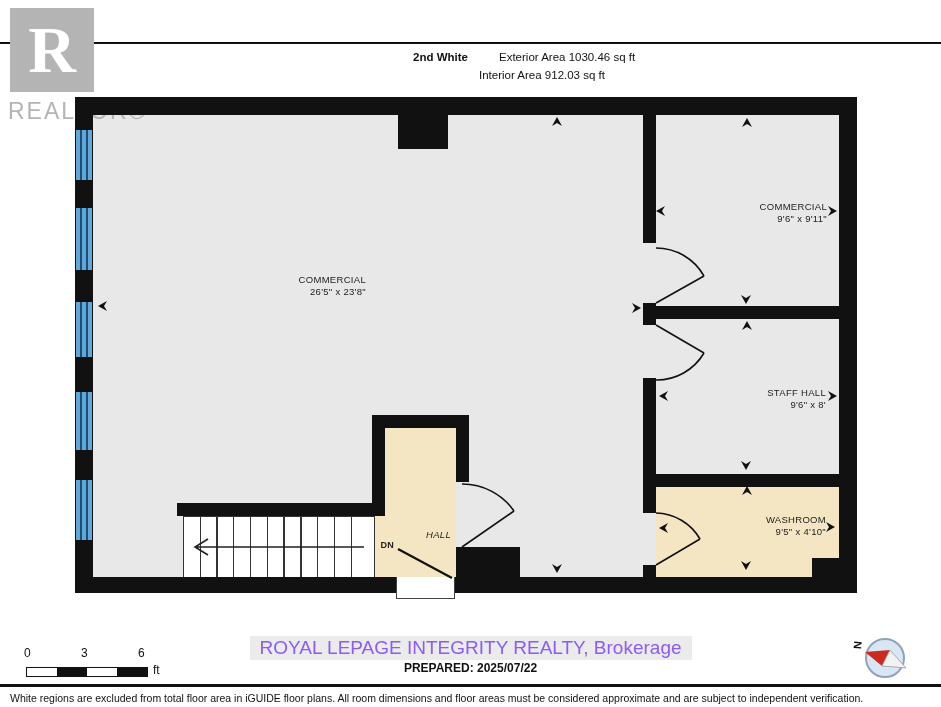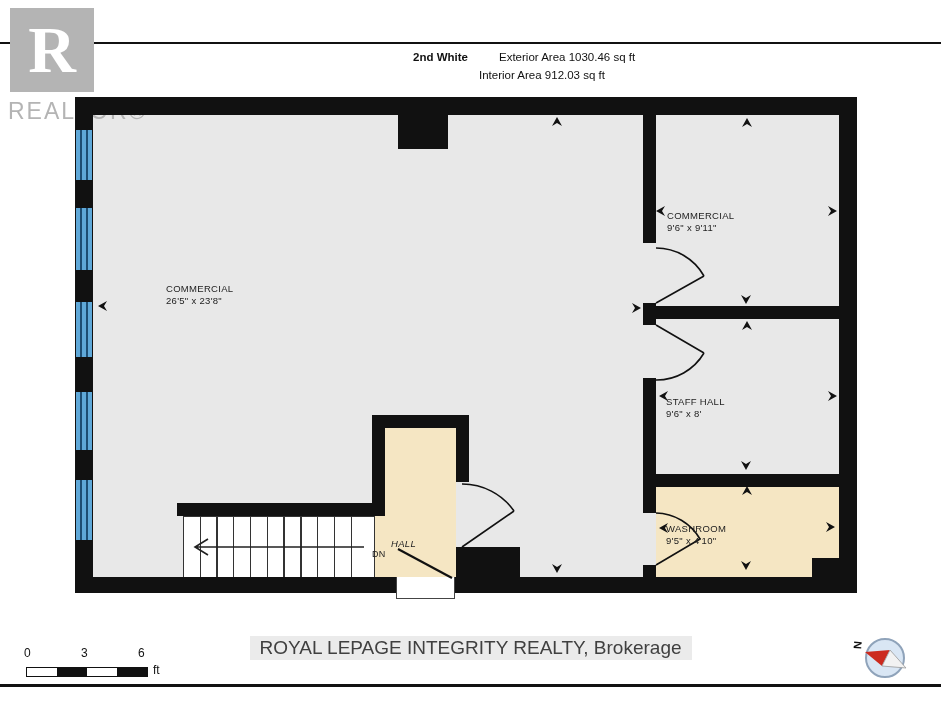--- a/index.html
+++ b/index.html
@@ -1,39 +1,39 @@
 <!DOCTYPE html>
 <html><head>
 <meta charset="utf-8">
 <style>
   html,body{margin:0;padding:0;background:#fff;}
   #canvas{position:relative;width:941px;height:707px;background:#fff;overflow:hidden;
           font-family:"Liberation Sans",sans-serif;color:#111;}
   .abs{position:absolute;}
   .wall{position:absolute;background:#111;}
   .floor{position:absolute;}
-  .lbl{position:absolute;text-align:left;font-size:9.5px;letter-spacing:.3px;color:#222;line-height:1.25;margin-top:9px;}
+  .lbl{position:absolute;text-align:right;font-size:9.5px;letter-spacing:.3px;color:#222;line-height:1.25;}
   .win{position:absolute;left:76px;width:16px;background:#5fa8d8;}
   .win::before,.win::after{content:"";position:absolute;top:0;bottom:0;width:2px;background:#1d4d73;}
   .win::before{left:4px;} .win::after{left:10px;}
   #title{position:absolute;top:12px;left:0;width:100%;text-align:center;font-size:18px;font-weight:bold;}
   #hline{position:absolute;left:0;top:42px;width:941px;height:2px;background:#111;z-index:0;}
   #logo-box{position:absolute;left:10px;top:8px;width:84px;height:84px;background:#b4b4b4;z-index:1;
             display:flex;align-items:center;justify-content:center;}
   #logo-box span{font-family:"Liberation Serif",serif;font-weight:bold;font-size:66px;color:#fff;}
   #logo-word{position:absolute;left:8px;top:98px;font-size:23px;letter-spacing:2px;color:#b4b4b4;z-index:1;}
   .subhead{position:absolute;font-size:11.5px;}
   #stairs{position:absolute;left:183px;top:516px;width:190px;height:61px;background:#fff;border:1px solid #333;
           background-image:repeating-linear-gradient(to right,transparent 0 15.5px,#333 15.5px 16.8px);
           background-size:182px 100%;background-repeat:no-repeat;}
   #ext-door{position:absolute;left:396px;top:577px;width:57px;height:21px;background:#fff;
             border-left:1.5px solid #444;border-right:1.5px solid #444;border-bottom:1.5px solid #444;z-index:3;}
   #svgo{position:absolute;left:0;top:0;z-index:4;pointer-events:none;}
   #watermark{position:absolute;top:636px;left:50%;transform:translateX(-50%);background:#ebebeb;
-             color:#404040;font-size:19px;white-space:nowrap;padding:1px 10px;}
+             color:#8b5cf6;font-size:19px;white-space:nowrap;padding:1px 10px;}
   #prepared{position:absolute;top:661px;left:0;width:100%;text-align:center;font-weight:bold;font-size:12px;}
   #footline{position:absolute;left:0;top:684px;width:941px;height:3px;background:#111;}
   #disclaimer{position:absolute;left:10px;top:692px;font-size:10.5px;color:#111;}
   #scalebar{position:absolute;left:26px;top:667px;width:120px;height:8px;border:1.5px solid #111;
             background:linear-gradient(to right,#fff 0 25%,#111 25% 50%,#fff 50% 75%,#111 75%);}
   .tick{position:absolute;font-size:12px;top:646px;}
   #ft-label{position:absolute;left:153px;top:663px;font-size:12px;}
   #north{position:absolute;left:854px;top:639px;font-size:11px;font-weight:bold;transform:rotate(95deg);}
   .z2{z-index:2;} .z3{z-index:3;} .z6{z-index:6;}
 </style>
@@ -133,29 +133,31 @@
       <div>STAFF HALL</div>
       <div>9'6" x 8'</div>
     </div>
     <div class="lbl z6" style="left:666px;top:514px;width:160px;">
       <div>WASHROOM</div>
       <div>9'5" x 4'10"</div>
     </div>
     <div class="lbl z6" style="left:391px;top:529px;width:60px;font-style:italic;">
       <div>HALL</div>
     </div>
-    <div class="lbl z6" style="left:372px;top:540px;width:22px;font-size:9px;font-weight:normal;">DN</div>
+    <div class="lbl z6" style="left:372px;top:540px;width:22px;font-size:9px;font-weight:bold;">DN</div>
   </div>
 
   <div>
     <div class="tick" style="left:24px;">0</div>
     <div class="tick" style="left:81px;">3</div>
     <div class="tick" style="left:138px;">6</div>
     <div id="scalebar"></div>
     <div id="ft-label">ft</div>
   </div>
 
   <div id="north">N</div>
 
   <div id="watermark">ROYAL LEPAGE INTEGRITY REALTY, Brokerage</div>
+  <div id="prepared">PREPARED: 2025/07/22</div>
   <div id="footline"></div>
+  <div id="disclaimer">White regions are excluded from total floor area in iGUIDE floor plans. All room dimensions and floor areas must be considered approximate and are subject to independent verification.</div>
 
 </div>
 
 </body></html>

